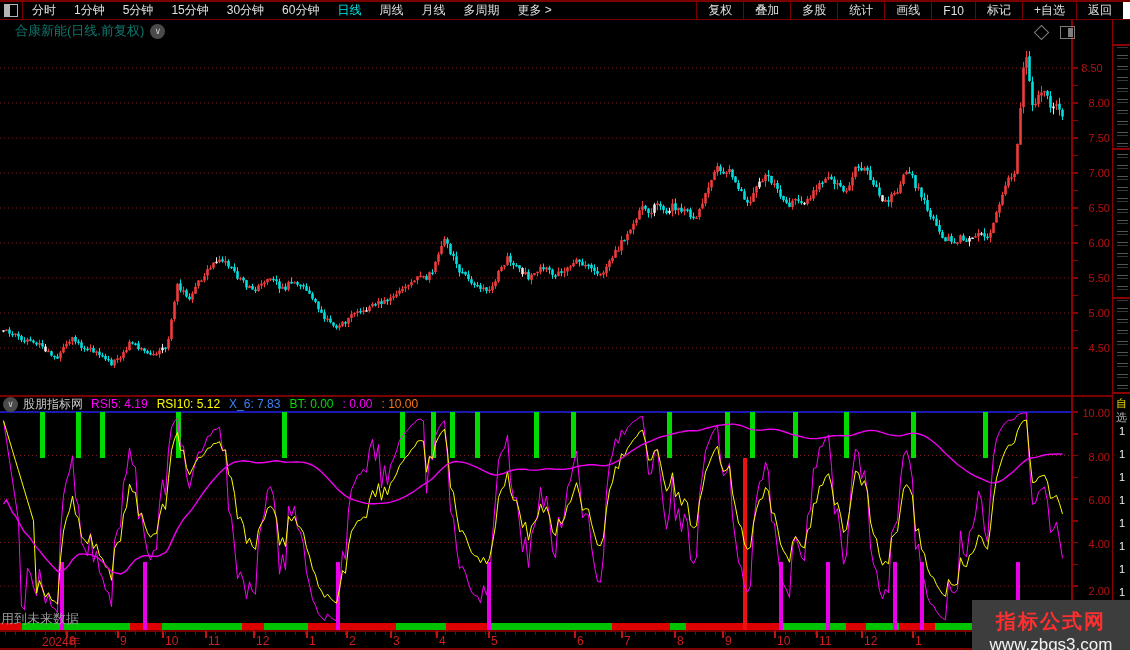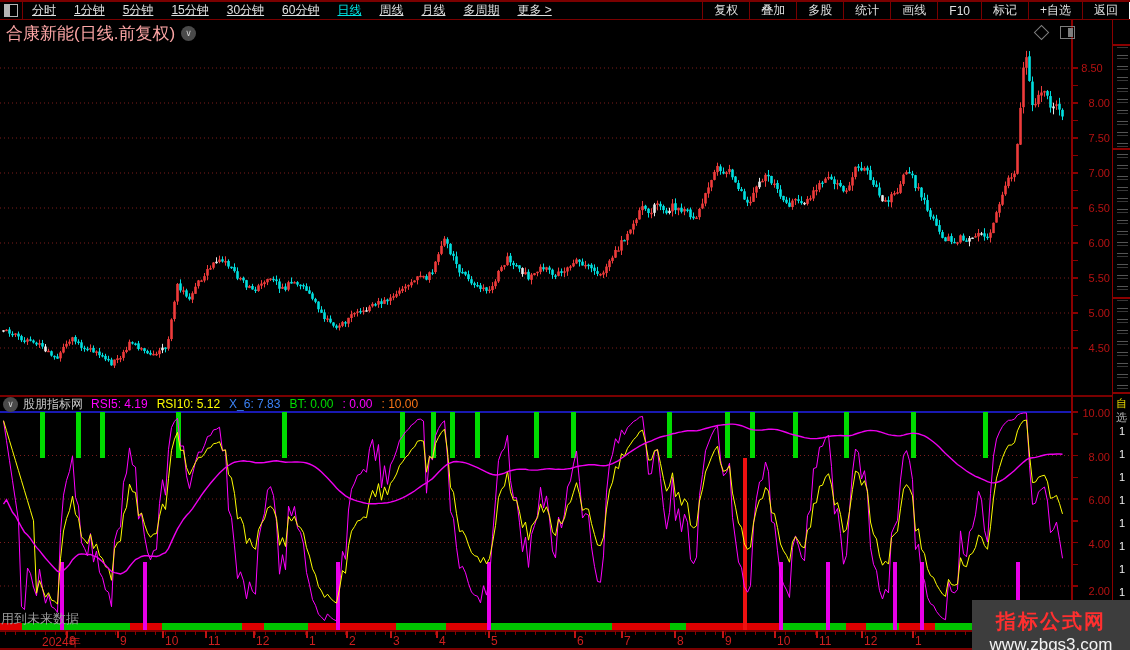--- a/index.html
+++ b/index.html
@@ -7,30 +7,30 @@
        font-family:"Liberation Sans","DejaVu Sans",sans-serif;}
   .screen{position:absolute;inset:0;background:#000;}
   
   .toolbar{position:absolute;top:0;left:0;width:1130px;height:20px;
     border-top:2px solid #7a0000;border-bottom:1px solid #7a0000;
     display:flex;align-items:center;background:#000;box-sizing:border-box;z-index:20;}
   .tool-icon{width:22px;height:100%;border-right:1px solid #7a0000;display:flex;align-items:center;justify-content:center;}
   .tool-icon .ic{width:12px;height:11px;border:1px solid #b5b5b5;position:relative;}
   .tool-icon .ic::after{content:'';position:absolute;left:0;top:0;bottom:0;width:5px;background:#b5b5b5;}
   .periods{display:flex;align-items:center;height:100%;}
-  .period{color:#e0e0e0;font-size:12px;padding:0 9px;line-height:17px;cursor:default;white-space:nowrap;text-decoration:underline;}
+  .period{color:#e0e0e0;font-size:12px;padding:0 9px;line-height:17px;cursor:default;white-space:nowrap;}
   .period.active{color:#00e5e5;}
   .tb-spacer{flex:1;}
   .rbtns{display:flex;align-items:center;height:100%;justify-content:flex-end;}
   .rbtn{color:#e0e0e0;font-size:12px;padding:0 11px;height:100%;display:flex;align-items:center;
     border-left:1px solid #7a0000;white-space:nowrap;}
-  .rbtn:last-child{border-right:1px solid #ffffff;}
+  .rbtn:last-child{border-right:7px solid #ffffff;}
   
   .title-row{position:absolute;top:22px;left:6px;display:flex;align-items:center;gap:6px;z-index:5;}
-  .stock-title{color:#fca5a5;font-size:17px;}
+  .stock-title{color:#0f766e;font-size:13px;margin-left:9px;}
   .chev-circle{width:15px;height:15px;border-radius:50%;background:#4a4a4a;color:#cfcfcf;
     font-size:9px;line-height:15px;text-align:center;}
   .win-icons{position:absolute;top:26px;left:1036px;display:flex;gap:13px;align-items:center;z-index:5;}
   .diamond{width:9px;height:9px;border:1px solid #7d7d7d;transform:rotate(45deg);}
   .splitbox{width:13px;height:11px;border:1px solid #7d7d7d;position:relative;}
   .splitbox::after{content:'';position:absolute;right:1px;top:1px;bottom:1px;width:5px;background:#7d7d7d;}
   
   .ind-header{position:absolute;top:397px;left:3px;height:14px;display:flex;align-items:center;
     font-size:12px;z-index:6;white-space:nowrap;}
   .ind-header .chev-circle{margin-right:5px;}

